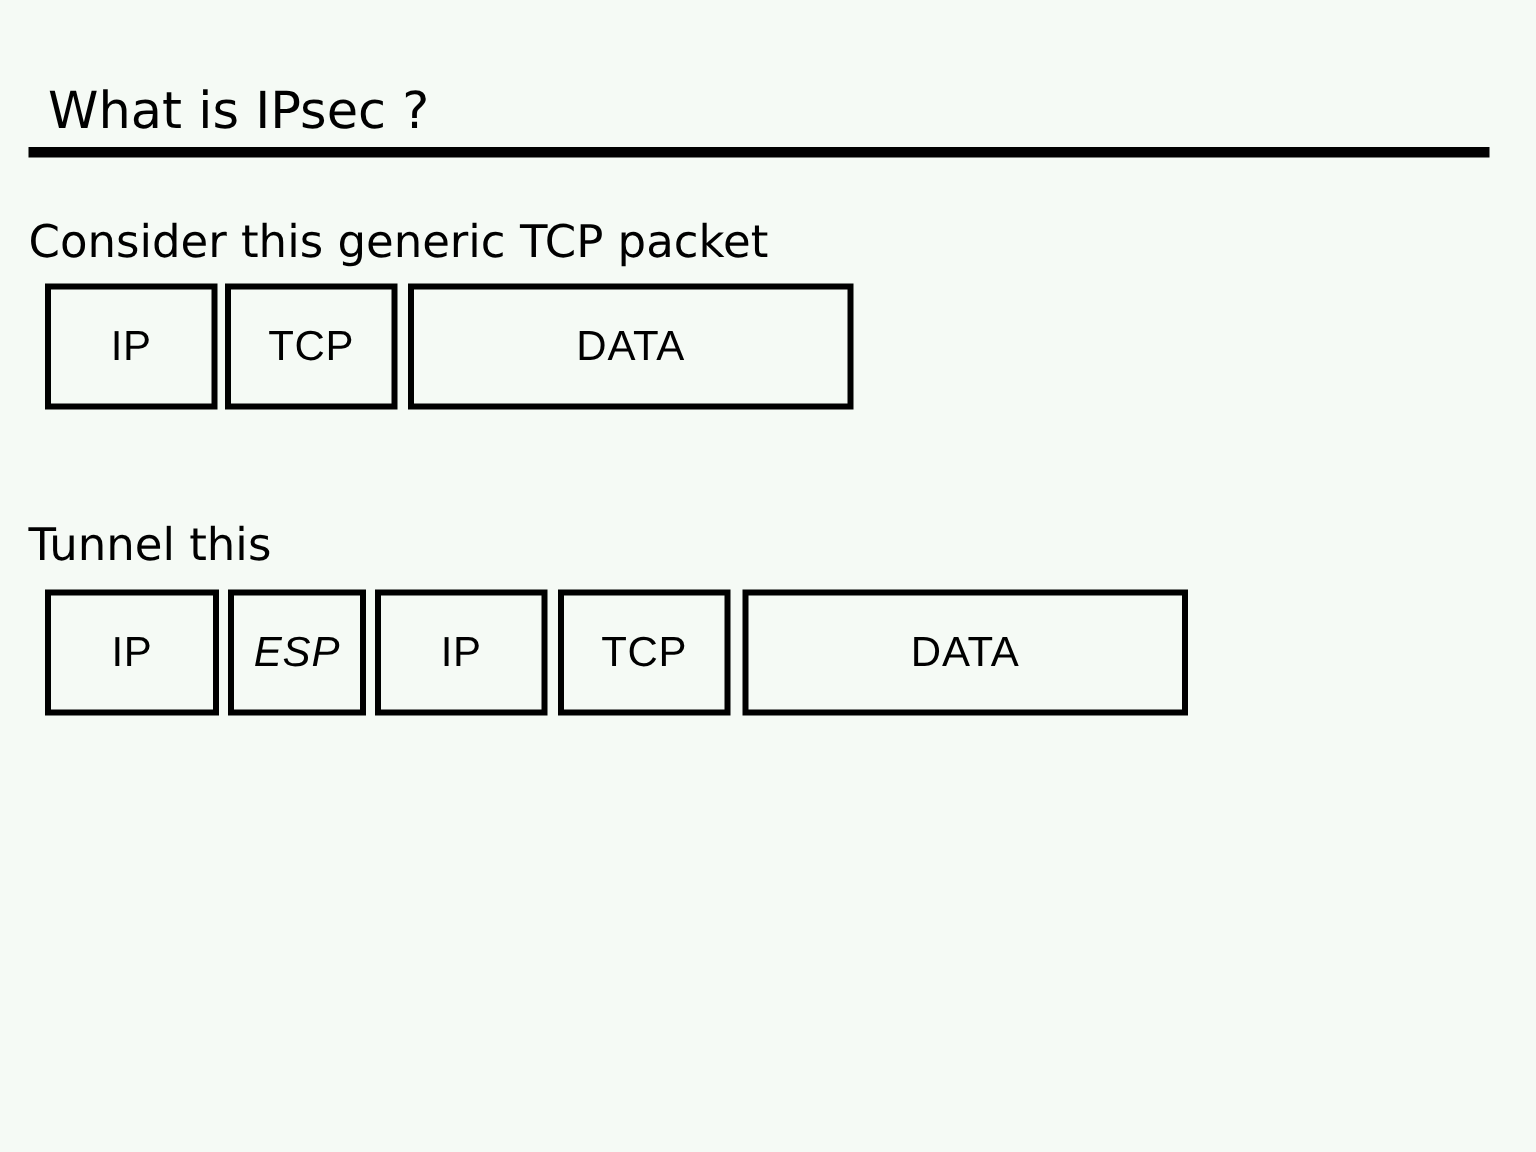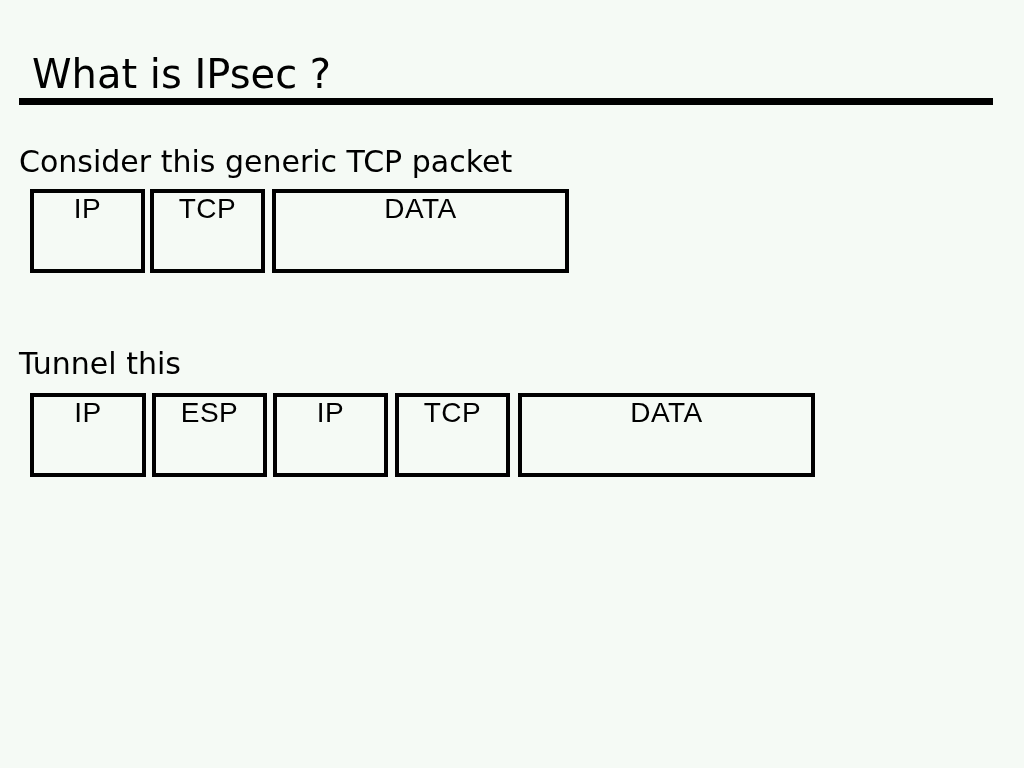--- a/index.html
+++ b/index.html
@@ -17,21 +17,21 @@
   .slide {
     position: relative;
     width: 1024px;
     height: 768px;
   }
   .title {
     position: absolute;
     left: 32px;
     top: 52px;
     margin: 0;
-    font-size: 40px;
+    font-size: 34px;
     font-weight: 400;
     line-height: 44px;
     white-space: nowrap;
   }
   .rule {
     position: absolute;
     left: 19px;
     top: 98px;
     width: 974px;
     height: 7px;
@@ -55,20 +55,21 @@
     display: flex;
     align-items: stretch;
   }
   .row-1 { top: 189px; }
   .row-2 { top: 393px; }
   .pbox {
     box-sizing: border-box;
     height: 84px;
     border: 4px solid #000000;
     display: flex;
+    align-items: center;
     justify-content: center;
     font-family: "Liberation Sans", sans-serif;
     font-size: 28px;
     letter-spacing: 0.5px;
   }
 </style>
 </head>
 <body>
 
 <div class="slide">
@@ -90,21 +91,21 @@
       <span>DATA</span>
     </div>
   </div>
 
   <p class="caption caption-2">Tunnel this</p>
 
   <div class="packet-row row-2">
     <div class="pbox" style="width:116px;">
       <span>IP</span>
     </div>
-    <div class="pbox" style="width:115px; margin-left:6px;">
+    <div class="pbox" style="width:92px; margin-left:6px;font-style:italic;">
       <span>ESP</span>
     </div>
     <div class="pbox" style="width:115px; margin-left:6px;">
       <span>IP</span>
     </div>
     <div class="pbox" style="width:115px; margin-left:7px;">
       <span>TCP</span>
     </div>
     <div class="pbox" style="width:297px; margin-left:8px;">
       <span>DATA</span>

